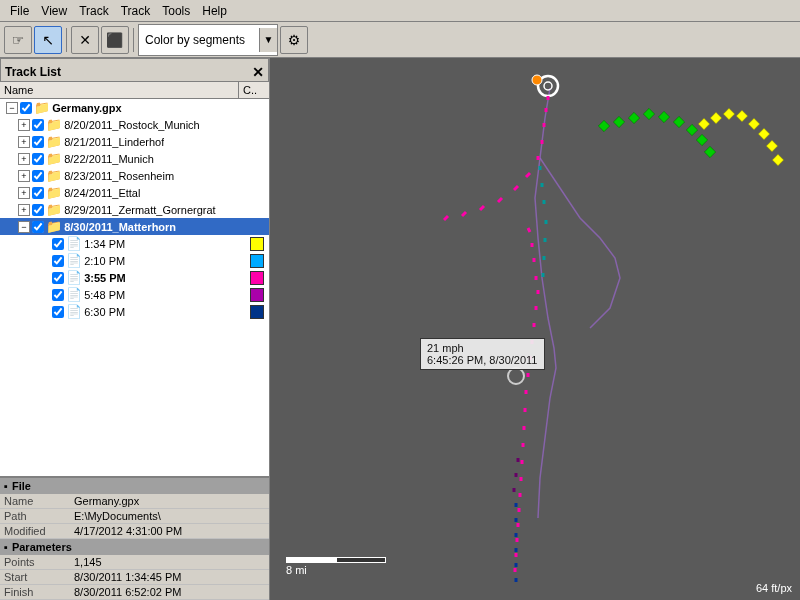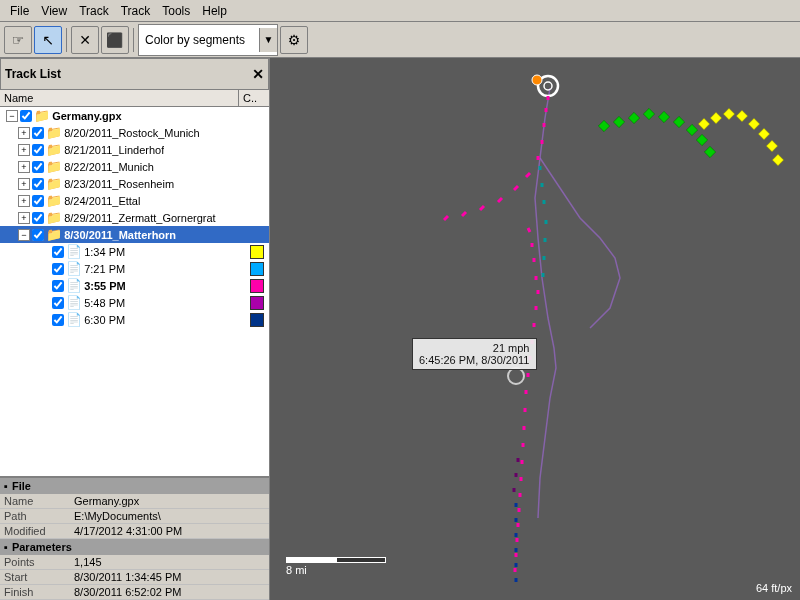--- a/index.html
+++ b/index.html
@@ -18,21 +18,21 @@
     .color-dropdown-text { padding: 2px 6px; font-size: 12px; min-width: 120px; }
     .color-dropdown-arrow { width: 18px; height: 24px; background: #d4d0c8; border-left: 1px solid #808080; display: flex; align-items: center; justify-content: center; cursor: pointer; font-size: 10px; }
 
     
     .main-container { display: flex; height: calc(600px - 58px); }
 
     
     .left-panel { width: 270px; min-width: 270px; background: #d4d0c8; border-right: 1px solid #808080; display: flex; flex-direction: column; }
 
     
-    .track-list-header { background: #d4d0c8; border: 1px solid #808080; display: flex; align-items: center; justify-content: space-between; padding: 2px 4px; height: 32px; font-weight: bold; font-size: 12px; }
+    .track-list-header { background: #d4d0c8; border: 1px solid #808080; display: flex; align-items: flex-end; justify-content: space-between; padding: 2px 4px; height: 24px; font-weight: bold; font-size: 12px; }
     .track-list-close { cursor: pointer; font-size: 14px; line-height: 1; }
     .track-list-columns { display: flex; background: #e8e4de; border-bottom: 1px solid #808080; }
     .col-name { flex: 1; padding: 2px 4px; font-size: 11px; border-right: 1px solid #808080; }
     .col-c { width: 30px; padding: 2px 4px; font-size: 11px; }
     .track-tree { flex: 1; overflow-y: auto; overflow-x: hidden; background: white; border-bottom: 1px solid #808080; }
 
     
     .tree-item { display: flex; align-items: center; padding: 1px 2px; cursor: pointer; white-space: nowrap; }
     .tree-item.selected { background: #316ac5; color: white; }
     .tree-item .indent0 { width: 4px; }
@@ -183,21 +183,21 @@
         <span class="indent3"></span>
         <input type="checkbox" class="tree-checkbox" checked="" style="">
         <span class="folder-icon">📄</span>
         <span class="item-label">1:34 PM</span>
         <div class="color-swatch" style="background:#ffff00; margin-left:auto;"></div>
       </div>
       <div class="tree-item">
         <span class="indent3"></span>
         <input type="checkbox" class="tree-checkbox" checked="" style="">
         <span class="folder-icon">📄</span>
-        <span class="item-label">7:21 PM</span>
+        <span class="item-label">2:10 PM</span>
         <div class="color-swatch" style="background:#00aaff; margin-left:auto;"></div>
       </div>
       <div class="tree-item">
         <span class="indent3"></span>
         <input type="checkbox" class="tree-checkbox" checked="" style="">
         <span class="folder-icon">📄</span>
         <span class="item-label bold">3:55 PM</span>
         <div class="color-swatch" style="background:#ff00aa; margin-left:auto;"></div>
       </div>
       <div class="tree-item">
@@ -356,21 +356,21 @@
         <rect x="480" y="62" width="8" height="8" transform="rotate(45,484,66)"></rect>
         <rect x="490" y="72" width="8" height="8" transform="rotate(45,494,76)"></rect>
         <rect x="498" y="84" width="8" height="8" transform="rotate(45,502,88)"></rect>
         <rect x="504" y="98" width="8" height="8" transform="rotate(45,508,102)"></rect>
       </g>
 
       <circle cx="246" cy="318" r="8" fill="none" stroke="#cccccc" stroke-width="2"></circle>
 
     </svg>
 
-    <div class="map-tooltip" style="left: 142px; top: 280px; text-align: right;">
+    <div class="map-tooltip" style="left: 150px; top: 280px;">
       <div>21 mph</div>
       <div>6:45:26 PM, 8/30/2011</div>
     </div>
 
     <div class="scale-bar">
       <div class="scale-line">
         <div class="scale-segment white"></div>
         <div class="scale-segment black"></div>
       </div>
       <div class="scale-text">8 mi</div>

